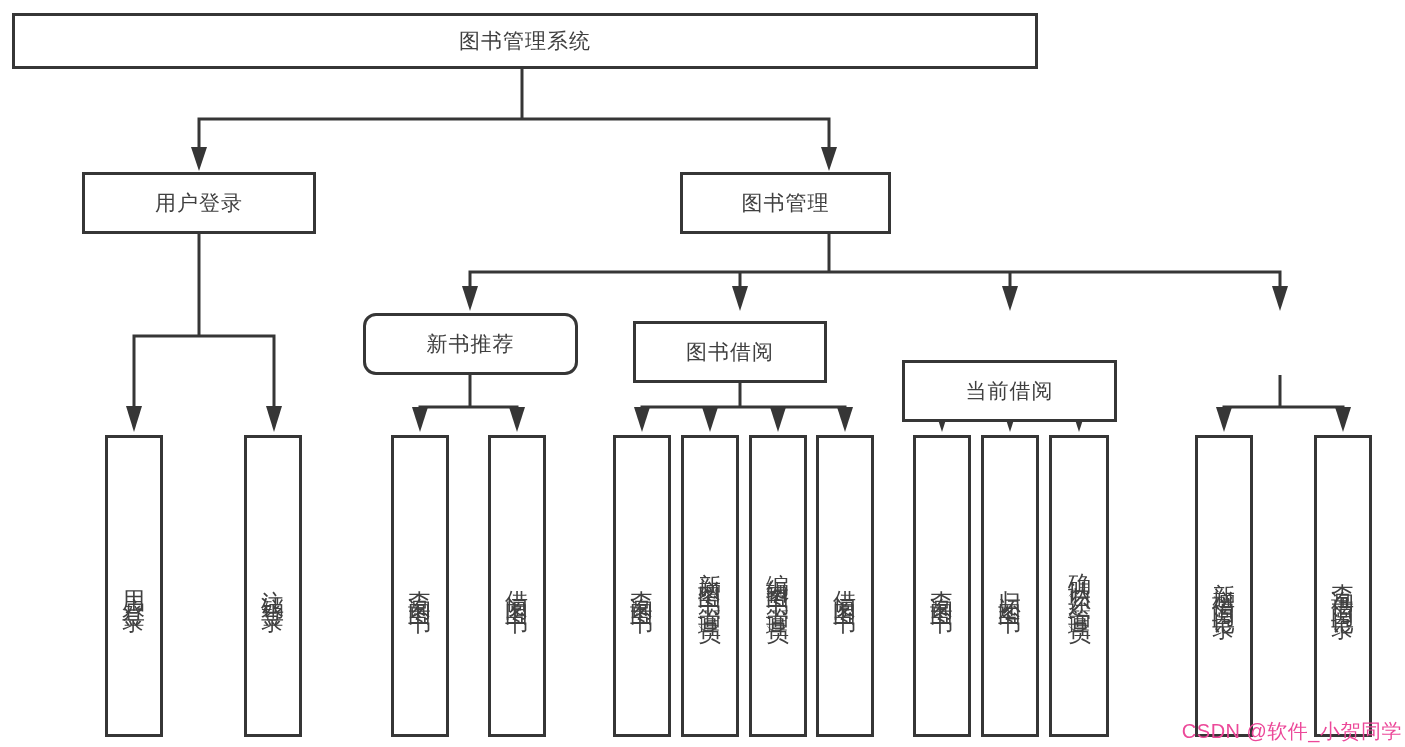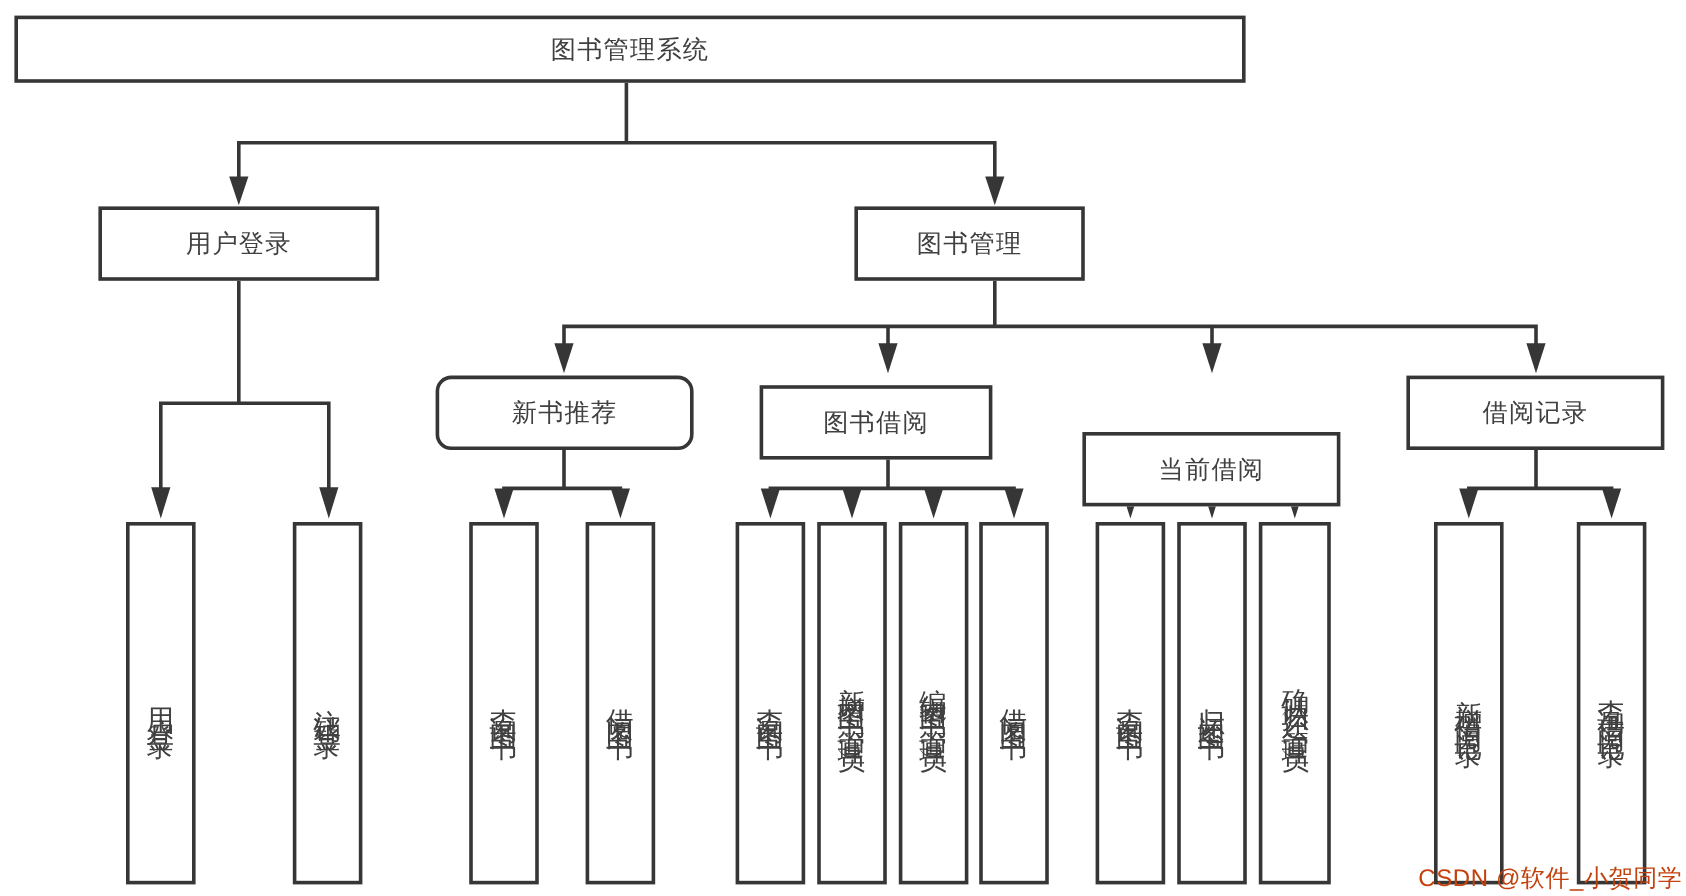--- a/index.html
+++ b/index.html
@@ -43,21 +43,21 @@
     letter-spacing: 7px;
     line-height: 52px;
     overflow: hidden;
   }
   .watermark {
     position: absolute;
     right: 3px;
     bottom: 2px;
     z-index: 2;
     font-size: 20px;
-    color: #c2410c;
+    color: #ec4899;
     letter-spacing: 0.5px;
     white-space: nowrap;
   }
 </style>
 </head>
 <body>
 
 <div class="canvas">
 
   <svg class="connectors" width="1405" height="747" viewBox="0 0 1405 747" stroke="#363636" stroke-width="3" fill="none">
@@ -101,26 +101,25 @@
 
     <path d="M1280 375 V407"></path>
     <path d="M1224 409 V407 H1343 V409"></path>
     <polygon points="1216,407 1232,407 1224,432" fill="#363636" stroke="none"></polygon>
     <polygon points="1335,407 1351,407 1343,432" fill="#363636" stroke="none"></polygon>
   </svg>
 
   <div class="box" style="left:12px; top:13px; width:1026px; height:56px;">图书管理系统</div>
 
   <div class="box" style="left:82px; top:172px; width:234px; height:62px;">用户登录</div>
-  <div class="box" style="left:712px; top:172px; width:192px; height:62px;">图书管理</div>
+  <div class="box" style="left:680px; top:172px; width:211px; height:62px;">图书管理</div>
 
   <div class="box" style="left:363px; top:313px; width:215px; height:62px;border-radius:13px;">新书推荐</div>
   <div class="box" style="left:633px; top:321px; width:194px; height:62px;text-align:right;">图书借阅</div>
   <div class="box" style="left:902px; top:313px; width:215px; height:62px;margin-top:47px;">当前借阅</div>
-  <div class="box" style="left:1172px; top:313px; width:215px; height:62px;">借阅记录</div>
 
   <div class="leaf" style="left:105px; top:435px; width:58px; height:302px;">用户登录</div>
   <div class="leaf" style="left:244px; top:435px; width:58px; height:302px;">注销登录</div>
 
   <div class="leaf" style="left:391px; top:435px; width:58px; height:302px;">查询图书</div>
   <div class="leaf" style="left:488px; top:435px; width:58px; height:302px;">借阅图书</div>
 
   <div class="leaf" style="left:613px; top:435px; width:58px; height:302px;">查询图书</div>
   <div class="leaf" style="left:681px; top:435px; width:58px; height:302px;">新增图书（管理员）</div>
   <div class="leaf" style="left:749px; top:435px; width:58px; height:302px;">编辑图书（管理员）</div>

